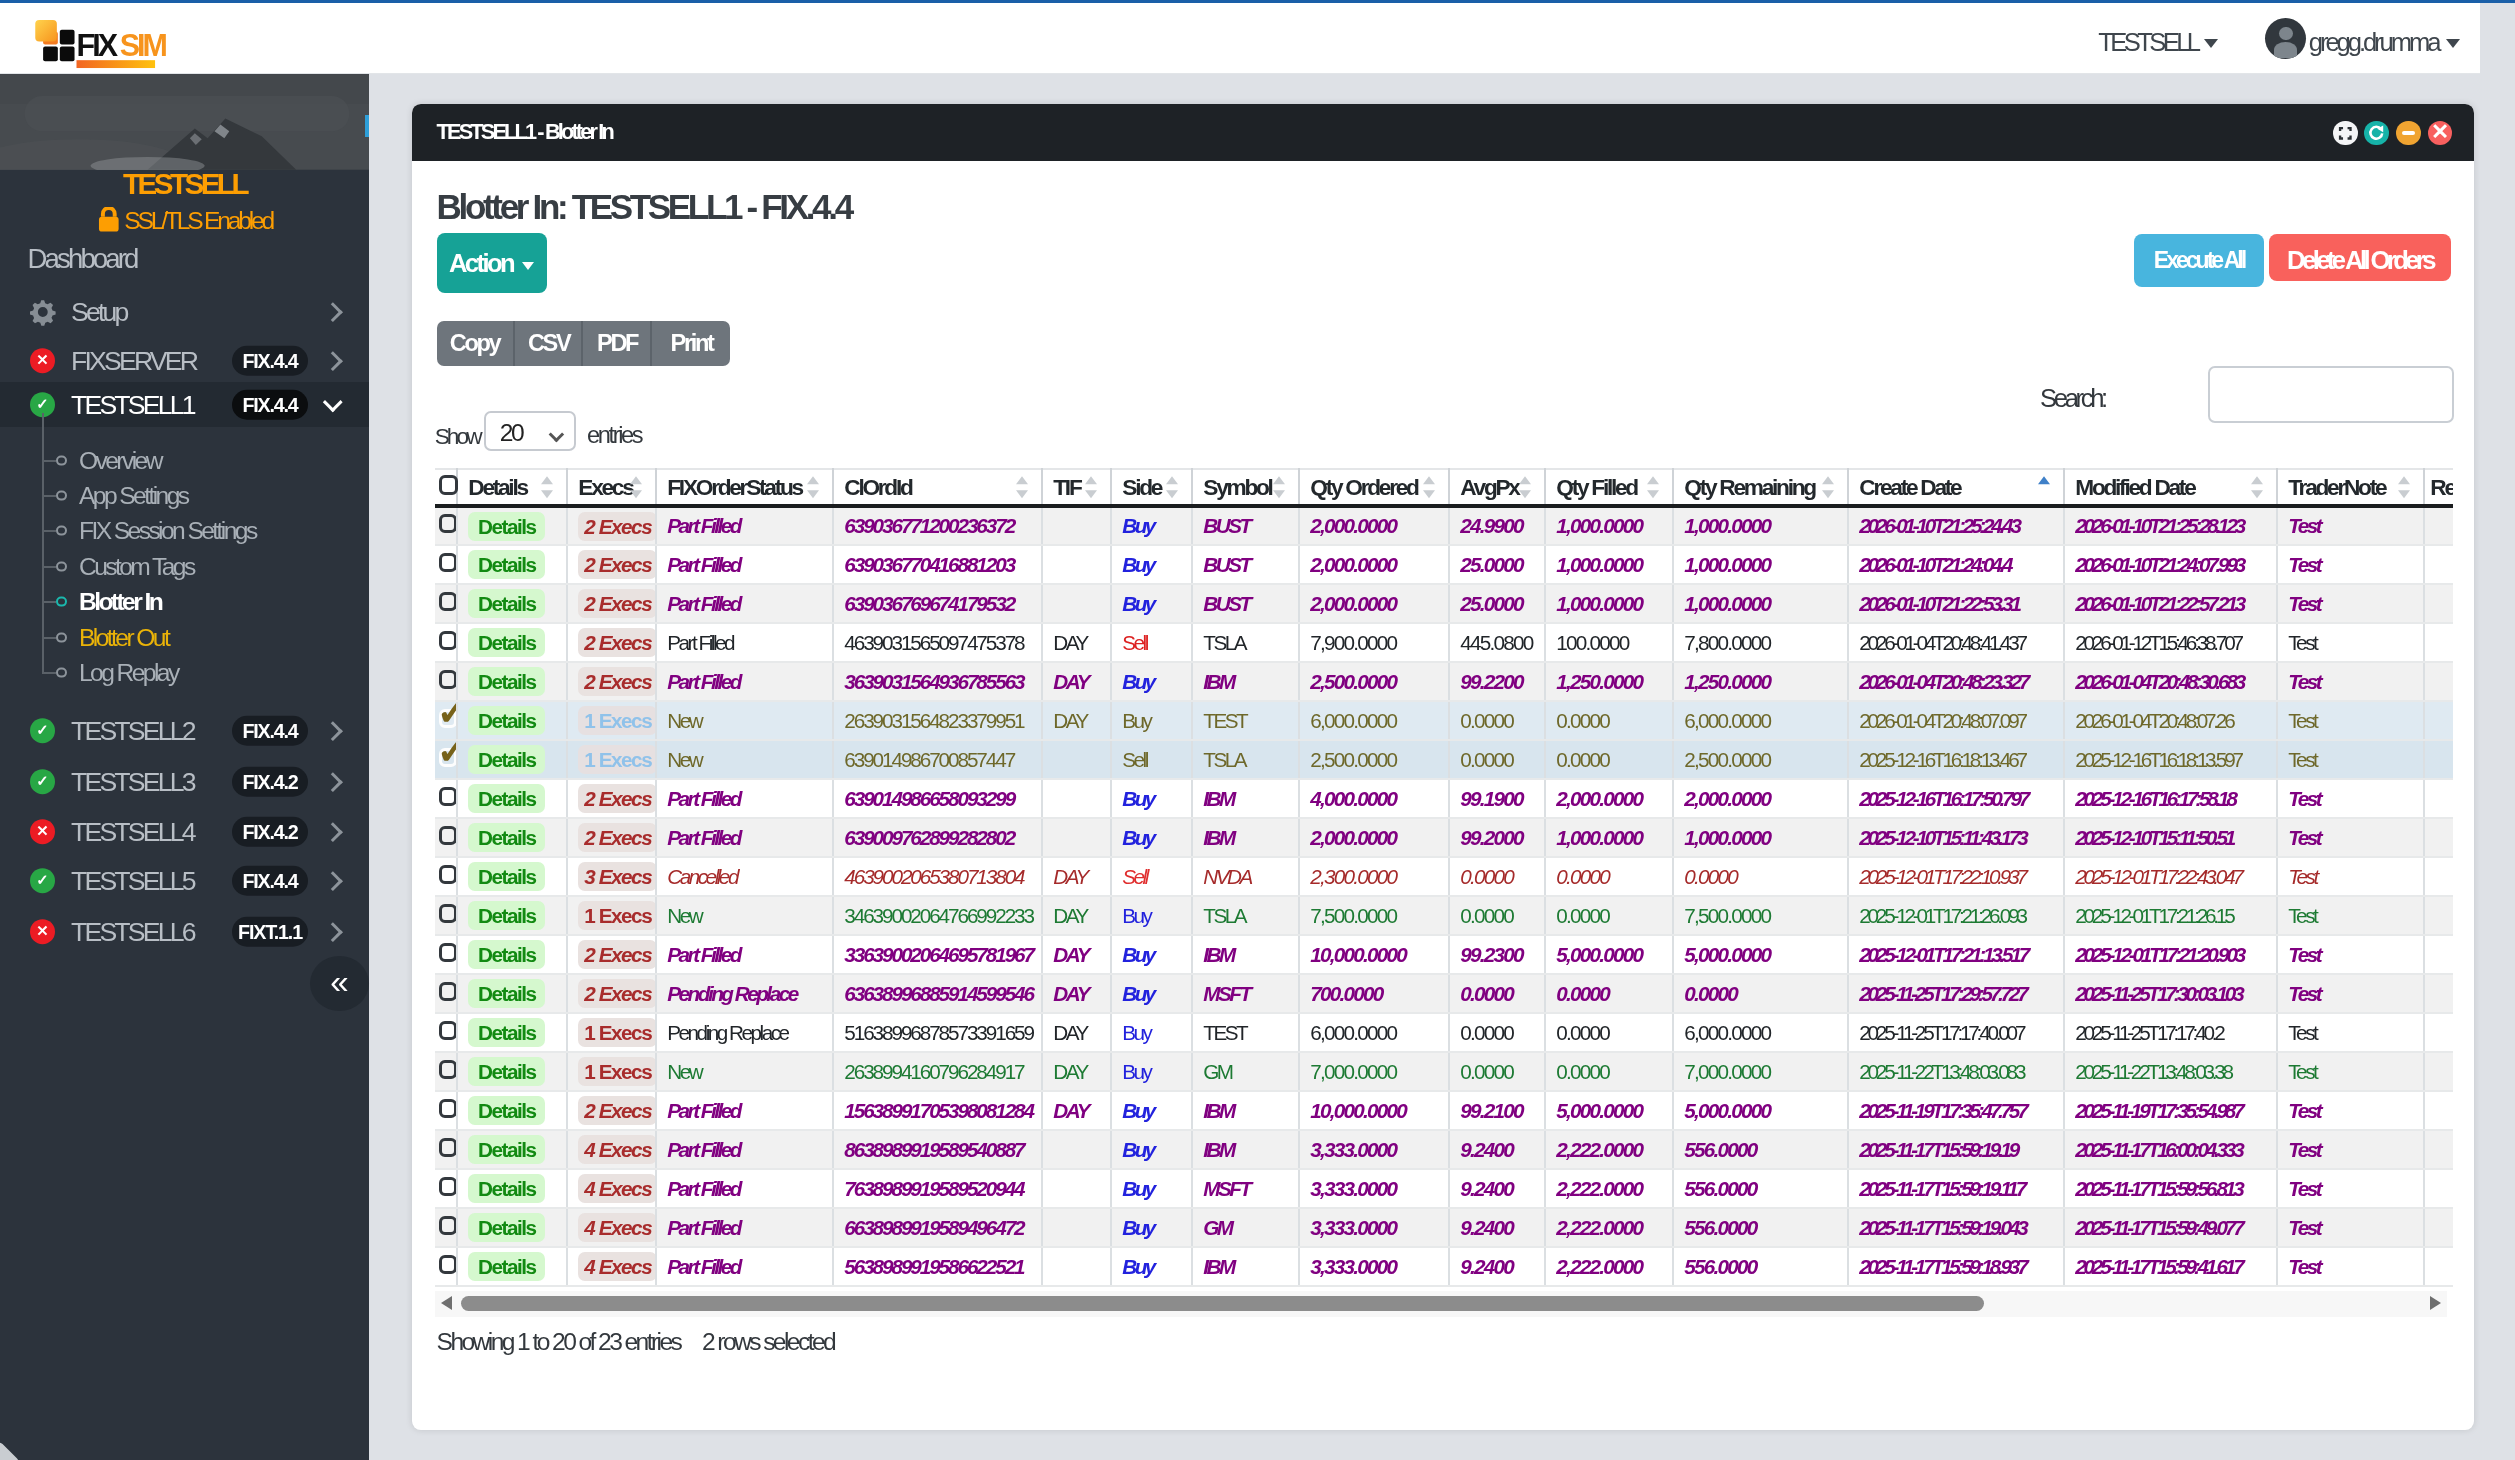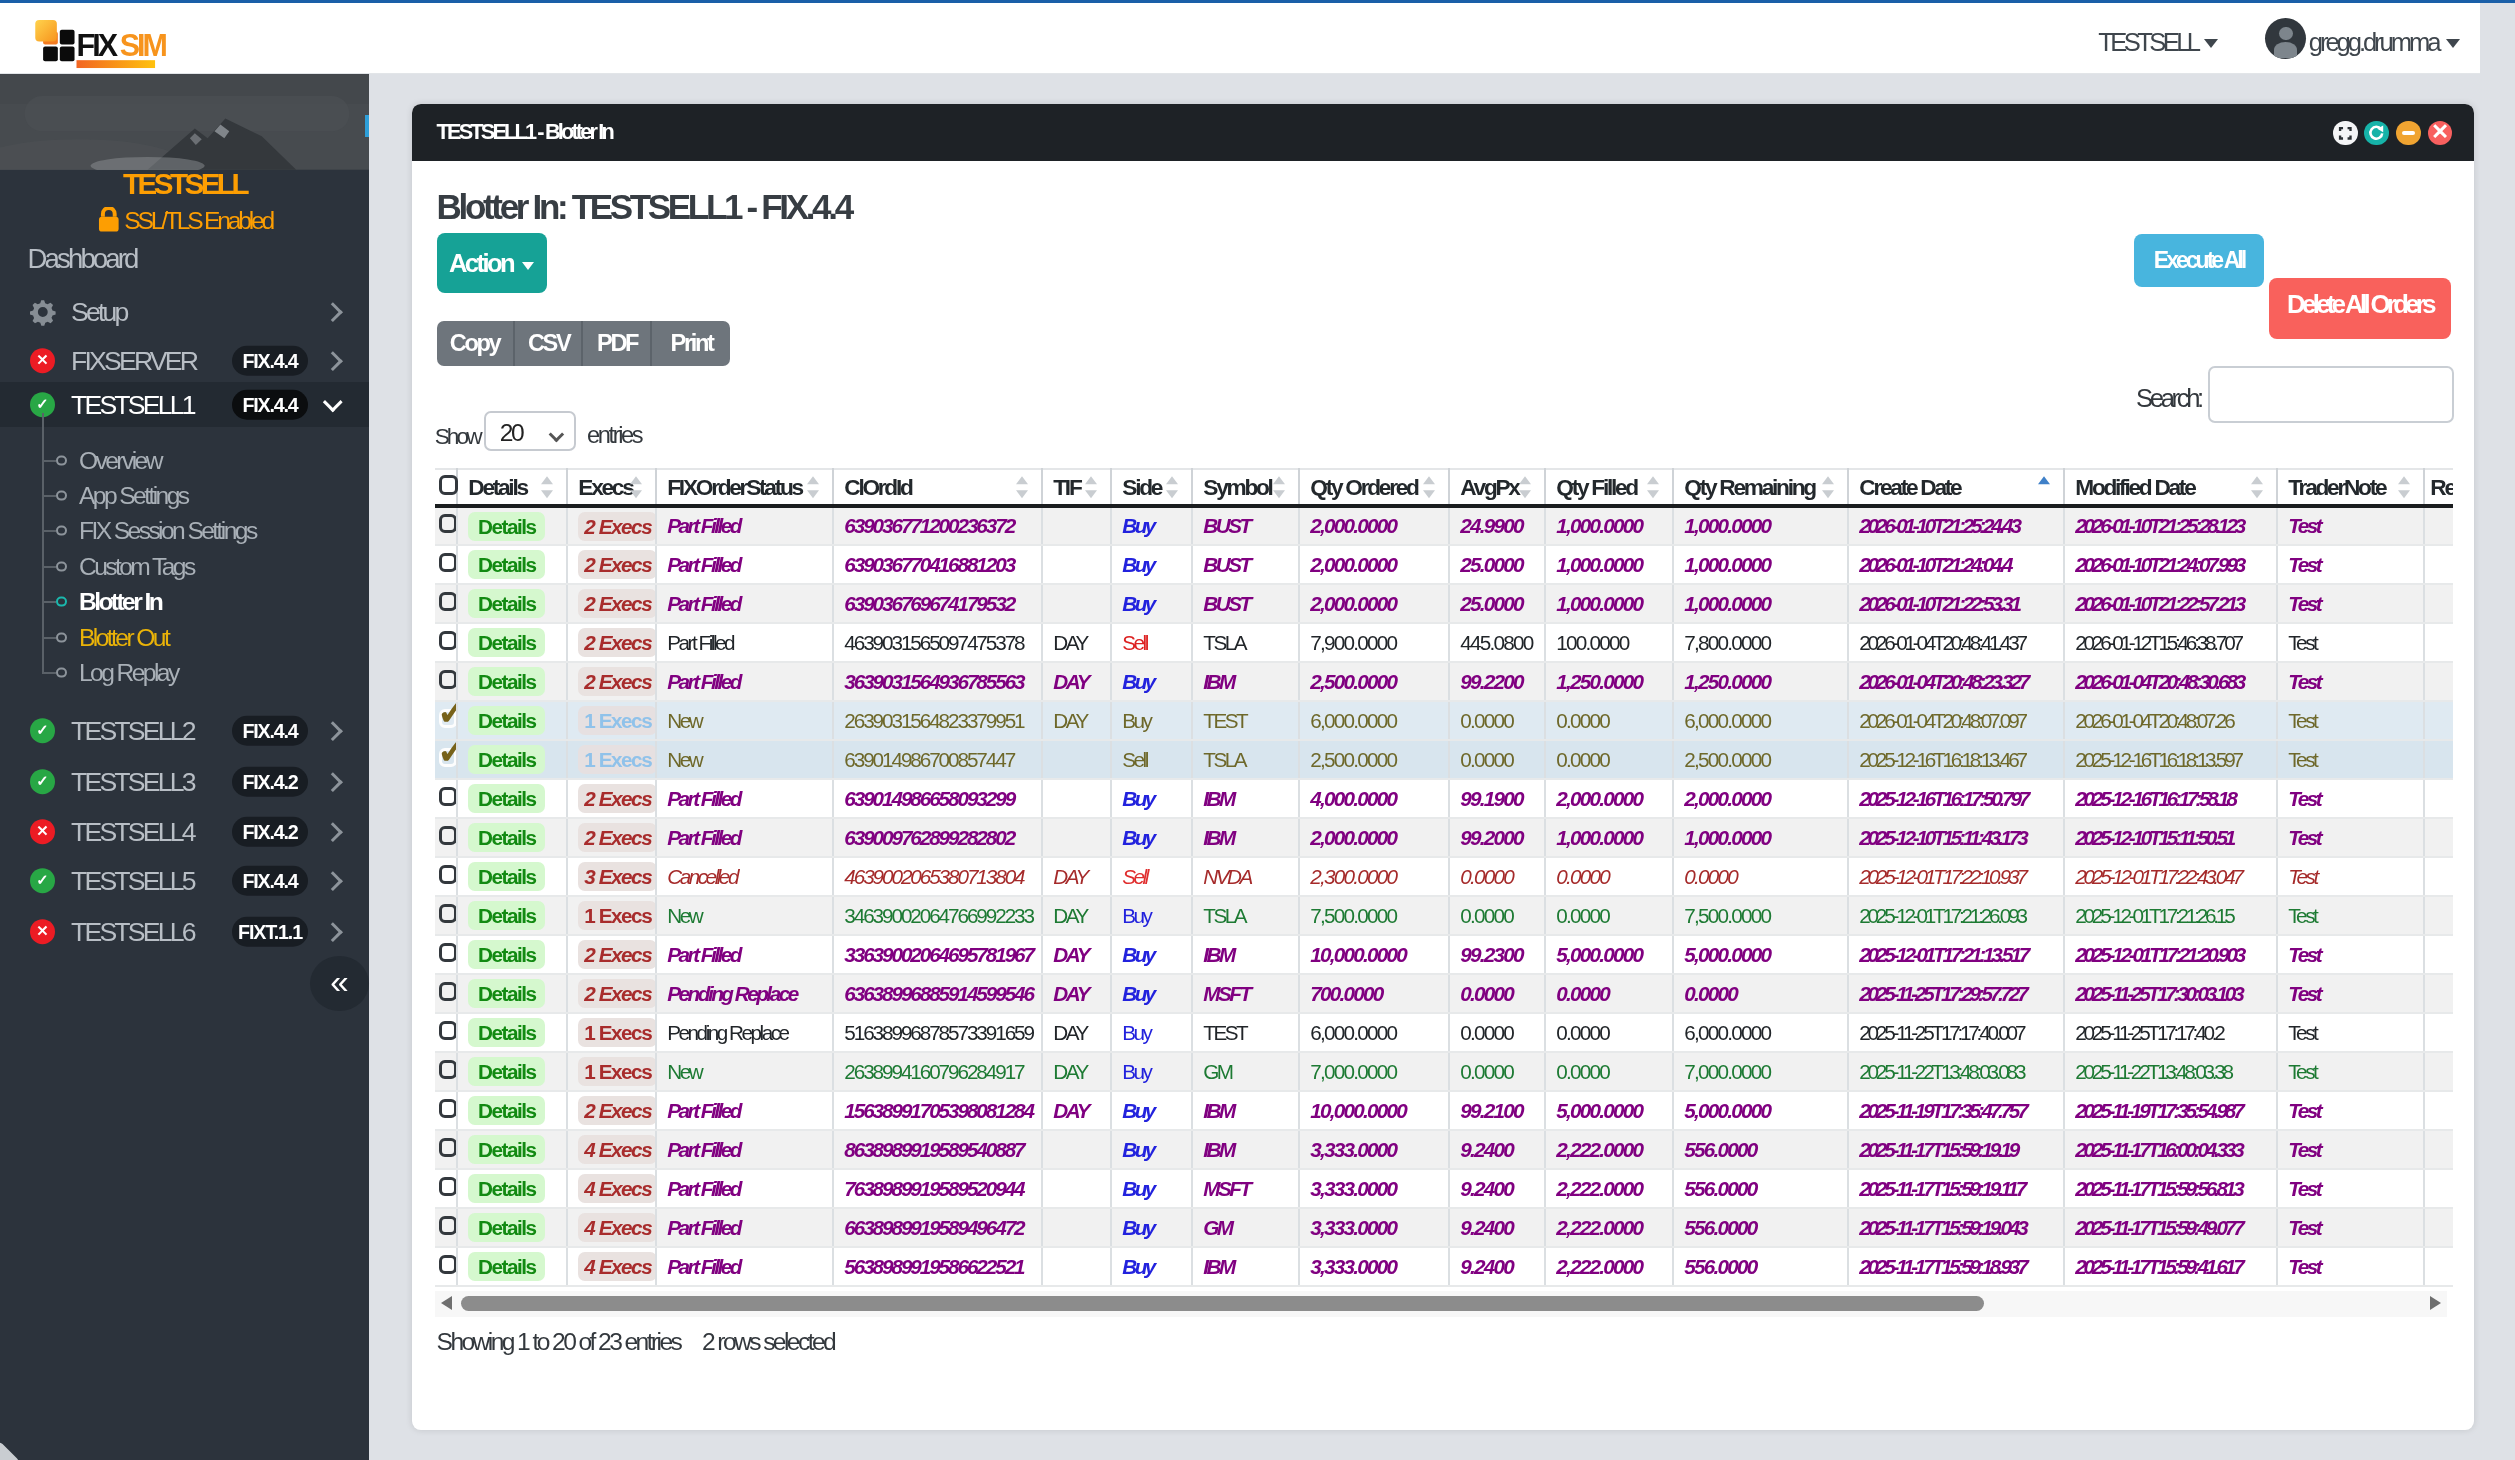--- a/index.html
+++ b/index.html
@@ -236,30 +236,30 @@
     </div>
     <div class="circ" style="right:21.7px;background:#f8605f;">
       <div class="abs" style="left:0;top:-2px;width:24.6px;text-align:center;color:#fff;font-size:21.7px;font-weight:bold;">✕</div>
     </div>
   </div>
 
   <div class="abs n" style="left:24.6px;top:83px;font-size:35px;font-weight:bold;color:#373d43;letter-spacing:-0.095em;">Blotter In: TESTSELL1 - FIX.4.4</div>
 
   <div class="btn n" style="left:24.6px;top:129px;width:110px;height:60px;background:#16a296;font-size:25.6px;line-height:60px;letter-spacing:-0.1em;">Action&nbsp;&nbsp;<span style="display:inline-block;width:0;height:0;border-left:6.9px solid transparent;border-right:6.9px solid transparent;border-top:8.9px solid #fff;vertical-align:2px;"></span></div>
   <div class="btn n" style="left:1722px;top:130px;width:130px;height:53px;background:#48b5de;font-size:23px;line-height:53px;letter-spacing:-0.13em;">Execute All</div>
-  <div class="btn n" style="left:1857px;top:130px;width:182px;height:61px;background:#f9615c;font-size:25.6px;line-height:53px;letter-spacing:-0.14em;margin-top:44px;">Delete All Orders</div>
+  <div class="btn n" style="left:1857px;top:130px;width:182px;height:47px;background:#f9615c;font-size:25.6px;line-height:53px;letter-spacing:-0.14em;">Delete All Orders</div>
 
   <div class="abs" style="left:24.6px;top:217px;width:293px;height:45px;background:#6e757c;border-radius:6.9px;color:#fff;">
     <div class="abs n" style="left:0;top:0;width:78px;text-align:center;line-height:45px;font-size:23.6px;font-weight:bold;letter-spacing:-0.1em;border-right:2px solid #5c636a;">Copy</div>
     <div class="abs n" style="left:80px;top:0;width:66px;text-align:center;line-height:45px;font-size:23.6px;font-weight:bold;letter-spacing:-0.1em;border-right:2px solid #5c636a;">CSV</div>
     <div class="abs n" style="left:148px;top:0;width:67px;text-align:center;line-height:45px;font-size:23.6px;font-weight:bold;letter-spacing:-0.1em;border-right:2px solid #5c636a;">PDF</div>
     <div class="abs n" style="left:217px;top:0;width:76px;text-align:center;line-height:45px;font-size:23.6px;font-weight:bold;letter-spacing:-0.1em;">Print</div>
   </div>
 
-  <div class="abs n" style="left:1724px;top:280px;font-size:25.6px;color:#33383d;letter-spacing:-0.13em;">Search:</div>
+  <div class="abs n" style="left:1628px;top:280px;font-size:25.6px;color:#33383d;letter-spacing:-0.13em;">Search:</div>
   <div class="abs" style="left:1796px;top:262px;width:246px;height:57px;border:2px solid #c9ced4;border-radius:6.9px;background:#fff;"></div>
 
   <div class="abs n" style="left:22.7px;top:319px;font-size:22.7px;color:#33383d;letter-spacing:-0.13em;">Show</div>
   <div class="abs" style="left:72px;top:307px;width:92px;height:40px;border:2px solid #c6cad0;border-radius:6.9px;background:#fff;">
     <div class="abs n" style="left:13.8px;top:5.9px;font-size:24.6px;color:#222;">20</div>
     <div class="abs" style="right:11.8px;top:15.8px;width:10.8px;height:10.8px;border:solid #555;border-width:0 3px 3px 0;transform:rotate(45deg);"></div>
   </div>
   <div class="abs n" style="left:175px;top:318px;font-size:23.6px;color:#33383d;letter-spacing:-0.1em;">entries</div>
 
   <div class="abs" id="tblwrap">

